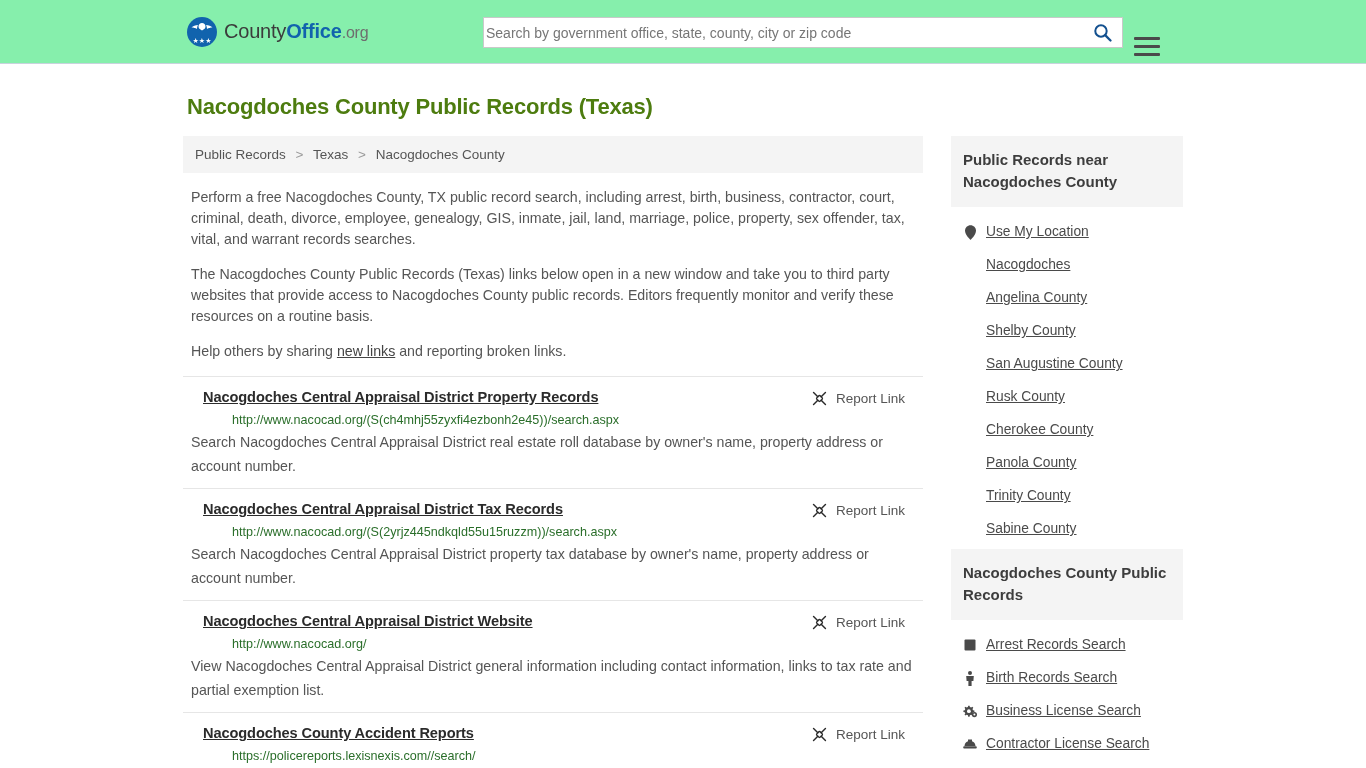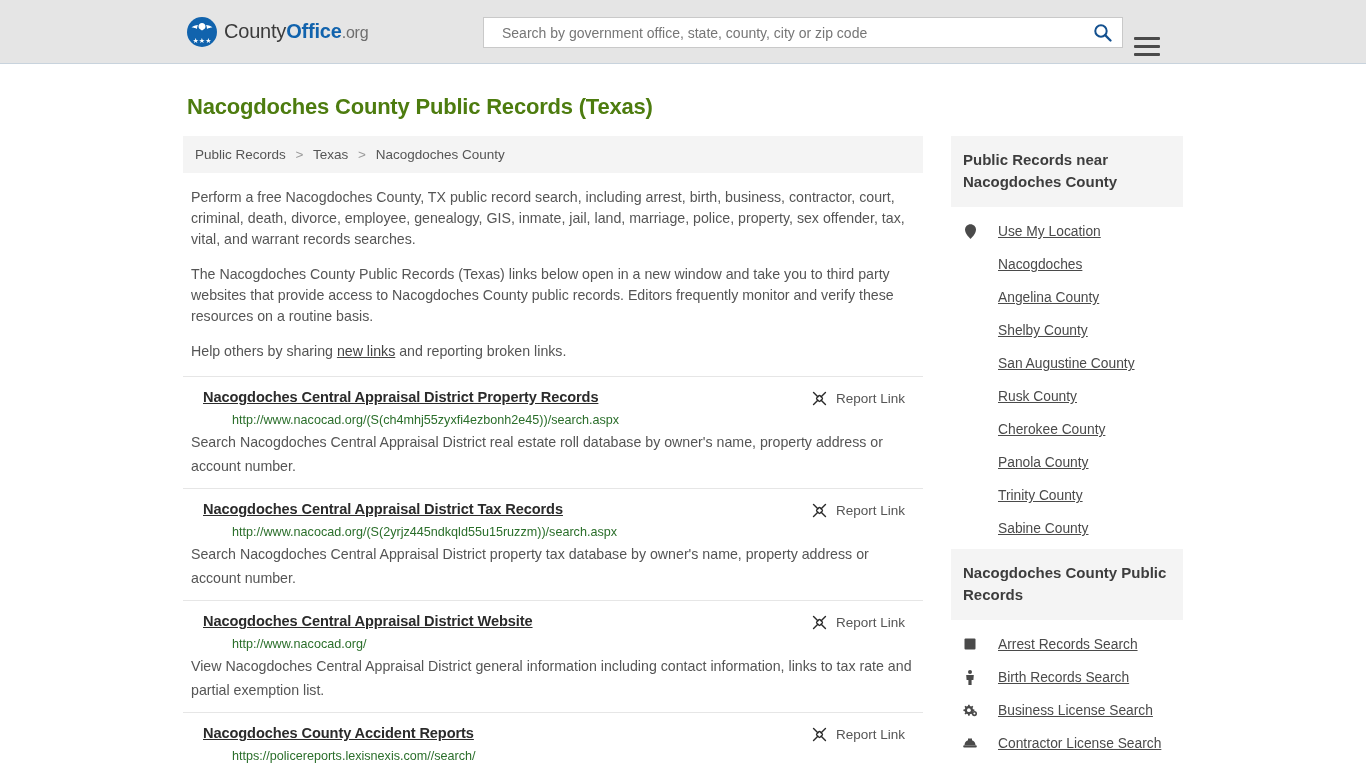--- a/index.html
+++ b/index.html
@@ -12,21 +12,21 @@
     overflow: hidden;
     background: #ffffff;
     font-family: "Liberation Sans", sans-serif;
     color: #444444;
     -webkit-font-smoothing: antialiased;
   }
 
   
   .site-header {
     height: 64px;
-    background: #e5e5e5;
+    background: #86efac;
     border-bottom: 1px solid #c8d3dd;
     box-sizing: border-box;
     position: relative;
   }
   .header-inner {
     width: 1000px;
     margin: 0 auto;
     height: 100%;
     display: flex;
     align-items: center;
@@ -86,21 +86,21 @@
     border: 1px solid #c9c9c9;
     box-sizing: border-box;
     display: flex;
     align-items: center;
   }
   .search-input {
     flex: 1;
     border: 0;
     outline: 0;
     height: 100%;
-    padding: 0 18px;
+    padding: 0 2px;
     font-family: "Liberation Sans", sans-serif;
     font-size: 14px;
     color: #555;
     background: transparent;
   }
   .search-input::placeholder { color: #767676; }
   .search-btn {
     width: 40px;
     height: 100%;
     border: 0;
@@ -243,22 +243,22 @@
     color: #3d3d3d;
     line-height: 22px;
   }
   .side-list {
     list-style: none;
     margin: 0;
     padding: 8px 0 0 0;
   }
   .side-list li {
     display: flex;
-    align-items: flex-start;
-    gap: 21px;
+    align-items: flex-end;
+    gap: 9px;
     padding: 9px 12px;
   }
   .side-list a {
     font-size: 13.8px;
     color: #4a4a4a;
     text-decoration: underline;
   }
   .side-ico {
     width: 14px;
     height: 14px;

